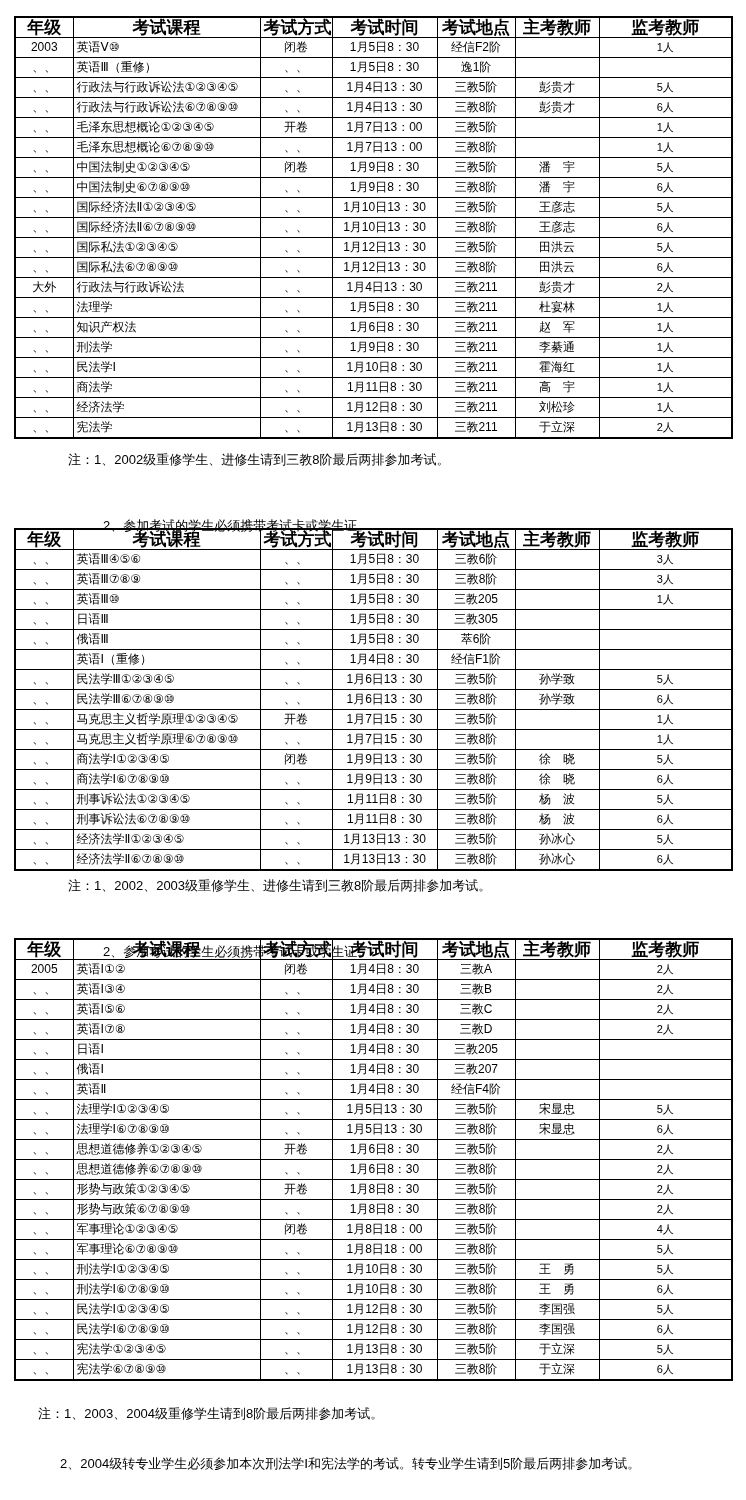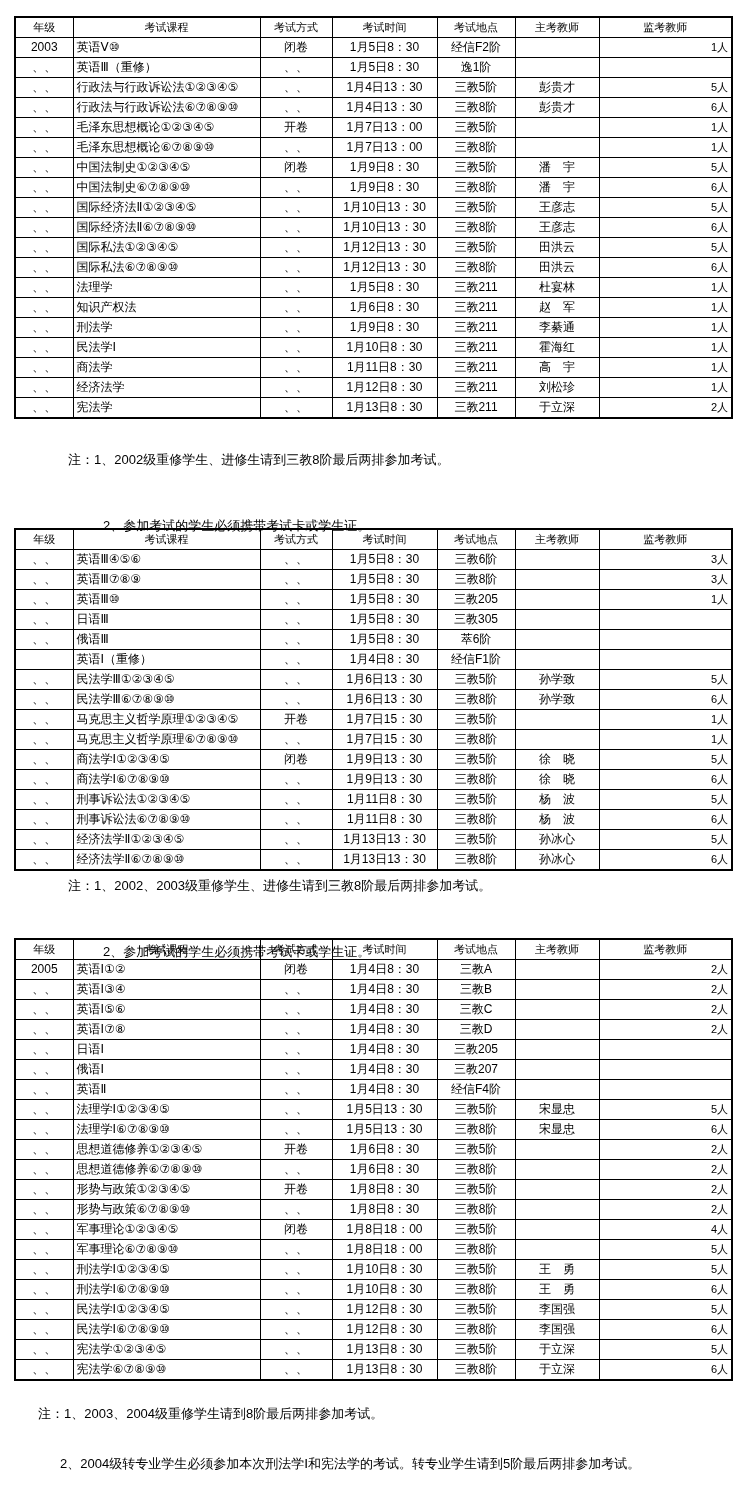--- a/index.html
+++ b/index.html
@@ -27,27 +27,27 @@
   table.sched th, table.sched td {
     border: 1px solid #000000;
     height: 19px;
     line-height: 19px;
     padding: 0 3px;
     overflow: hidden;
     white-space: nowrap;
     font-weight: normal;
   }
   table.sched th {
-    font-weight: normal;
-    font-size: 11px;
+    font-weight: bold;
+    font-size: 17px;
     text-align: center;
   }
   td.c-grade, td.c-mode, td.c-time, td.c-place, td.c-teacher { text-align: center; }
   td.c-course { text-align: left; }
-  td.c-monitor { text-align: right; font-size: 11px; }
+  td.c-monitor { text-align: center; font-size: 11px; }
   .notes {
     position: absolute;
     font-size: 13px;
     line-height: 22px;
   }
   .note-line { white-space: nowrap; }
   .notes-a .note-first { margin-left: 68px; }
   .notes-a .note-rest  { margin-left: 103px; margin-top: 44px; }
   .notes-b .note-first { margin-left: 38px; }
   .notes-b .note-rest  { margin-left: 60px; margin-top: 28px; }
@@ -179,20 +179,29 @@
       <tr>
         <td class="c-grade">、、</td>
         <td class="c-course">国际私法⑥⑦⑧⑨⑩</td>
         <td class="c-mode">、、</td>
         <td class="c-time">1月12日13：30</td>
         <td class="c-place">三教8阶</td>
         <td class="c-teacher">田洪云</td>
         <td class="c-monitor">6人</td>
       </tr>
       <tr>
+        <td class="c-grade">大外</td>
+        <td class="c-course">行政法与行政诉讼法</td>
+        <td class="c-mode">、、</td>
+        <td class="c-time">1月4日13：30</td>
+        <td class="c-place">三教211</td>
+        <td class="c-teacher">彭贵才</td>
+        <td class="c-monitor">2人</td>
+      </tr>
+      <tr>
         <td class="c-grade">、、</td>
         <td class="c-course">法理学</td>
         <td class="c-mode">、、</td>
         <td class="c-time">1月5日8：30</td>
         <td class="c-place">三教211</td>
         <td class="c-teacher">杜宴林</td>
         <td class="c-monitor">1人</td>
       </tr>
       <tr>
         <td class="c-grade">、、</td>

